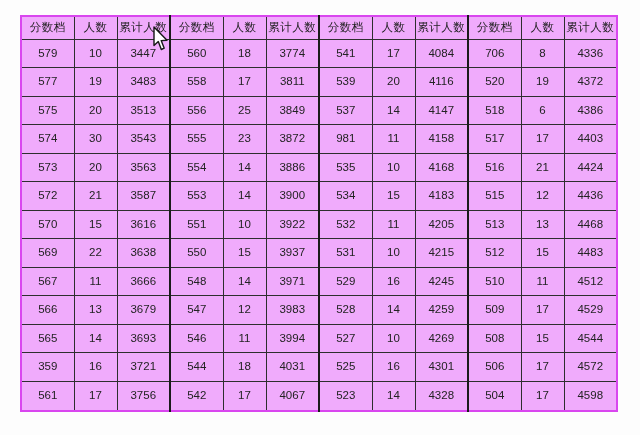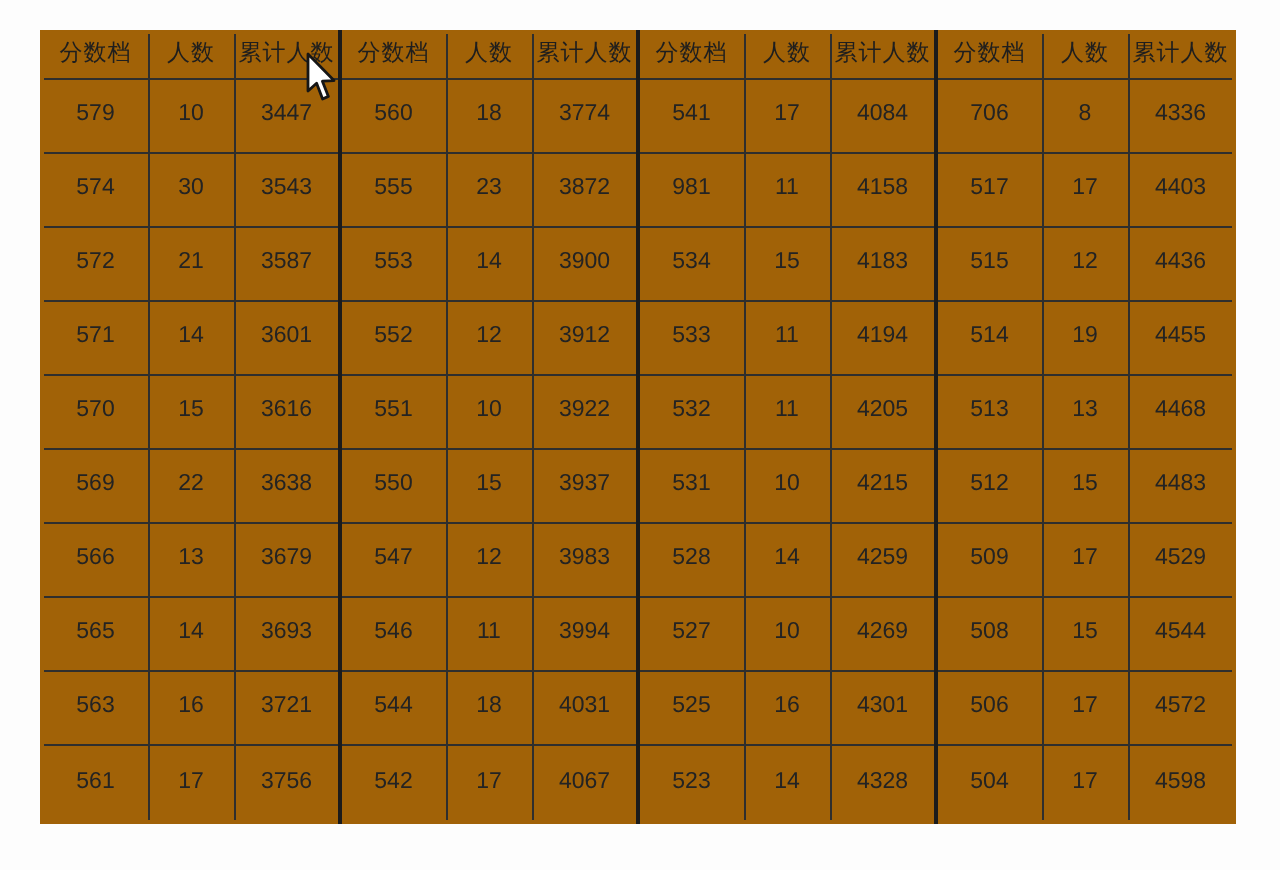--- a/index.html
+++ b/index.html
@@ -15,22 +15,22 @@
     inset: 0;
   }
   table.score-table {
     position: absolute;
     left: 20px;
     top: 15px;
     width: 597px;
     height: 397px;
     border-collapse: collapse;
     table-layout: fixed;
-    background: #a16207;
-    border: 2px solid #a16207;
+    background: #f0abfc;
+    border: 2px solid #d946ef;
   }
   table.score-table th,
   table.score-table td {
     border: 1px solid #2e2e2e;
     text-align: center;
     vertical-align: middle;
     color: #232323;
     font-size: 11.5px;
     line-height: 1;
     padding: 0;
@@ -104,62 +104,90 @@
           <td>18</td>
           <td>3774</td>
           <td class="gsep">541</td>
           <td>17</td>
           <td>4084</td>
           <td class="gsep">706</td>
           <td>8</td>
           <td>4336</td>
         </tr>
         <tr>
+          <td>577</td>
+          <td>19</td>
+          <td>3483</td>
+          <td class="gsep">558</td>
+          <td>17</td>
+          <td>3811</td>
+          <td class="gsep">539</td>
+          <td>20</td>
+          <td>4116</td>
+          <td class="gsep">520</td>
+          <td>19</td>
+          <td>4372</td>
+        </tr>
+        <tr>
+          <td>575</td>
+          <td>20</td>
+          <td>3513</td>
+          <td class="gsep">556</td>
+          <td>25</td>
+          <td>3849</td>
+          <td class="gsep">537</td>
+          <td>14</td>
+          <td>4147</td>
+          <td class="gsep">518</td>
+          <td>6</td>
+          <td>4386</td>
+        </tr>
+        <tr>
           <td>574</td>
           <td>30</td>
           <td>3543</td>
           <td class="gsep">555</td>
           <td>23</td>
           <td>3872</td>
           <td class="gsep">981</td>
           <td>11</td>
           <td>4158</td>
           <td class="gsep">517</td>
           <td>17</td>
           <td>4403</td>
         </tr>
         <tr>
+          <td>573</td>
+          <td>20</td>
+          <td>3563</td>
+          <td class="gsep">554</td>
+          <td>14</td>
+          <td>3886</td>
+          <td class="gsep">535</td>
+          <td>10</td>
+          <td>4168</td>
+          <td class="gsep">516</td>
+          <td>21</td>
+          <td>4424</td>
+        </tr>
+        <tr>
           <td>572</td>
           <td>21</td>
           <td>3587</td>
           <td class="gsep">553</td>
           <td>14</td>
           <td>3900</td>
           <td class="gsep">534</td>
           <td>15</td>
           <td>4183</td>
           <td class="gsep">515</td>
           <td>12</td>
           <td>4436</td>
         </tr>
         <tr>
-          <td>571</td>
-          <td>14</td>
-          <td>3601</td>
-          <td class="gsep">552</td>
-          <td>12</td>
-          <td>3912</td>
-          <td class="gsep">533</td>
-          <td>11</td>
-          <td>4194</td>
-          <td class="gsep">514</td>
-          <td>19</td>
-          <td>4455</td>
-        </tr>
-        <tr>
           <td>570</td>
           <td>15</td>
           <td>3616</td>
           <td class="gsep">551</td>
           <td>10</td>
           <td>3922</td>
           <td class="gsep">532</td>
           <td>11</td>
           <td>4205</td>
           <td class="gsep">513</td>
@@ -172,20 +200,34 @@
           <td>3638</td>
           <td class="gsep">550</td>
           <td>15</td>
           <td>3937</td>
           <td class="gsep">531</td>
           <td>10</td>
           <td>4215</td>
           <td class="gsep">512</td>
           <td>15</td>
           <td>4483</td>
+        </tr>
+        <tr>
+          <td>567</td>
+          <td>11</td>
+          <td>3666</td>
+          <td class="gsep">548</td>
+          <td>14</td>
+          <td>3971</td>
+          <td class="gsep">529</td>
+          <td>16</td>
+          <td>4245</td>
+          <td class="gsep">510</td>
+          <td>11</td>
+          <td>4512</td>
         </tr>
         <tr>
           <td>566</td>
           <td>13</td>
           <td>3679</td>
           <td class="gsep">547</td>
           <td>12</td>
           <td>3983</td>
           <td class="gsep">528</td>
           <td>14</td>
@@ -202,21 +244,21 @@
           <td>11</td>
           <td>3994</td>
           <td class="gsep">527</td>
           <td>10</td>
           <td>4269</td>
           <td class="gsep">508</td>
           <td>15</td>
           <td>4544</td>
         </tr>
         <tr>
-          <td>563</td>
+          <td>359</td>
           <td>16</td>
           <td>3721</td>
           <td class="gsep">544</td>
           <td>18</td>
           <td>4031</td>
           <td class="gsep">525</td>
           <td>16</td>
           <td>4301</td>
           <td class="gsep">506</td>
           <td>17</td>

